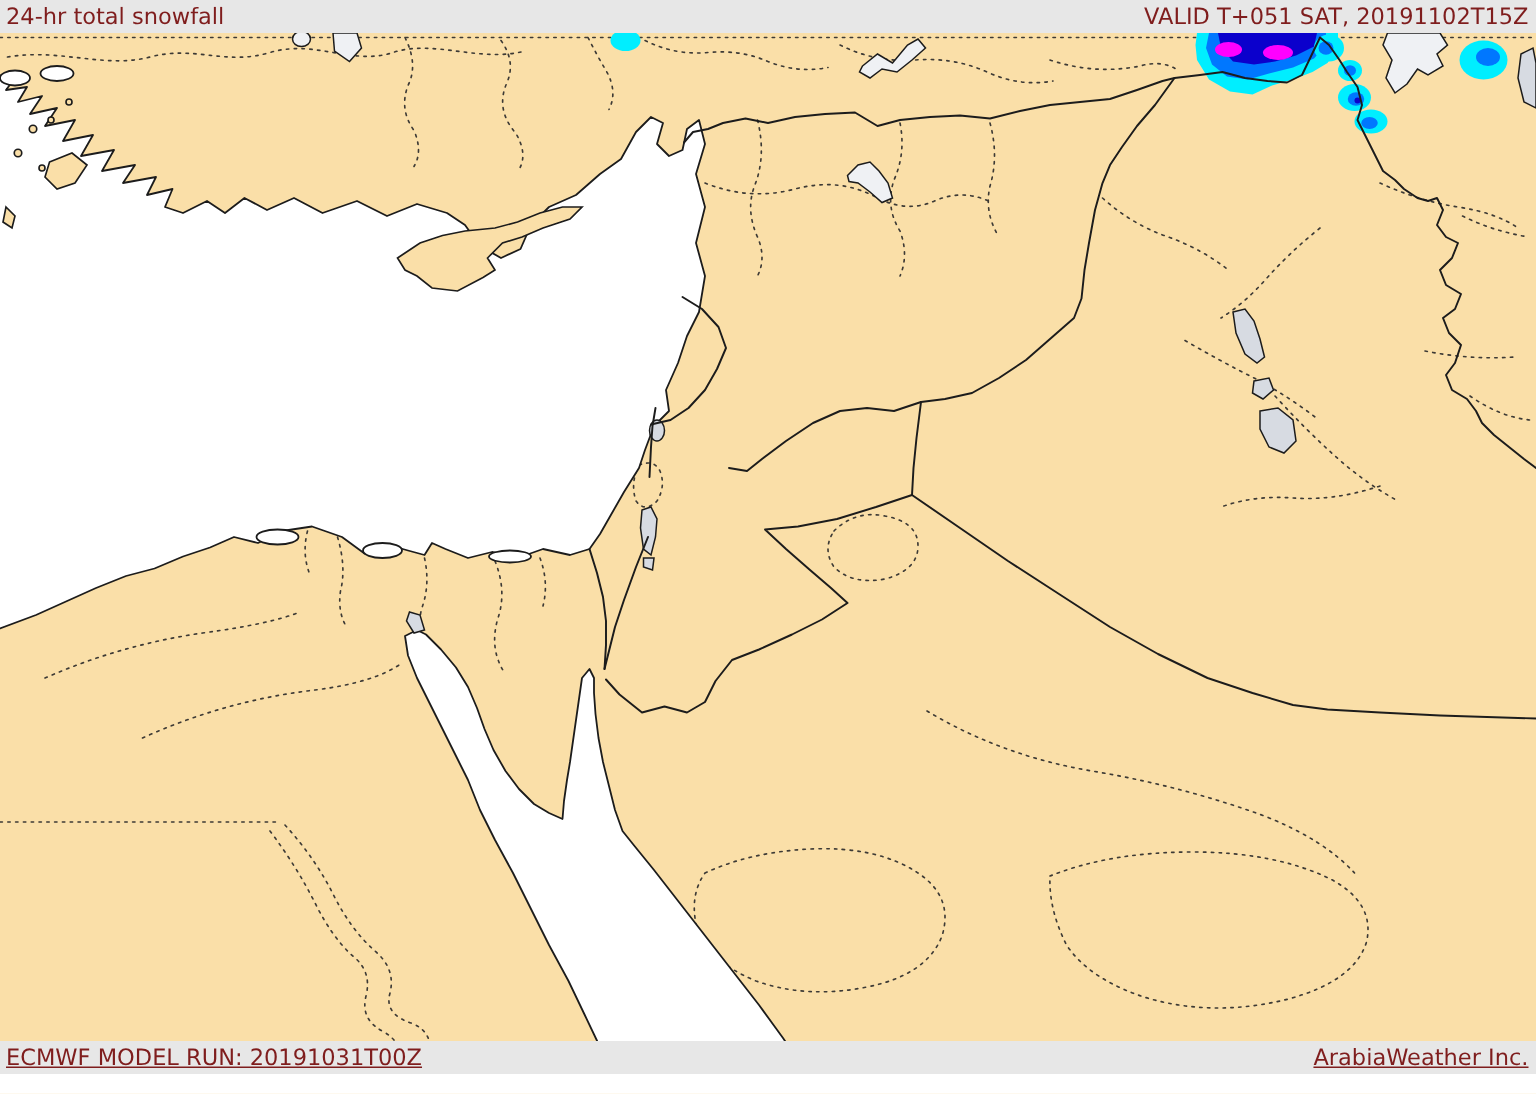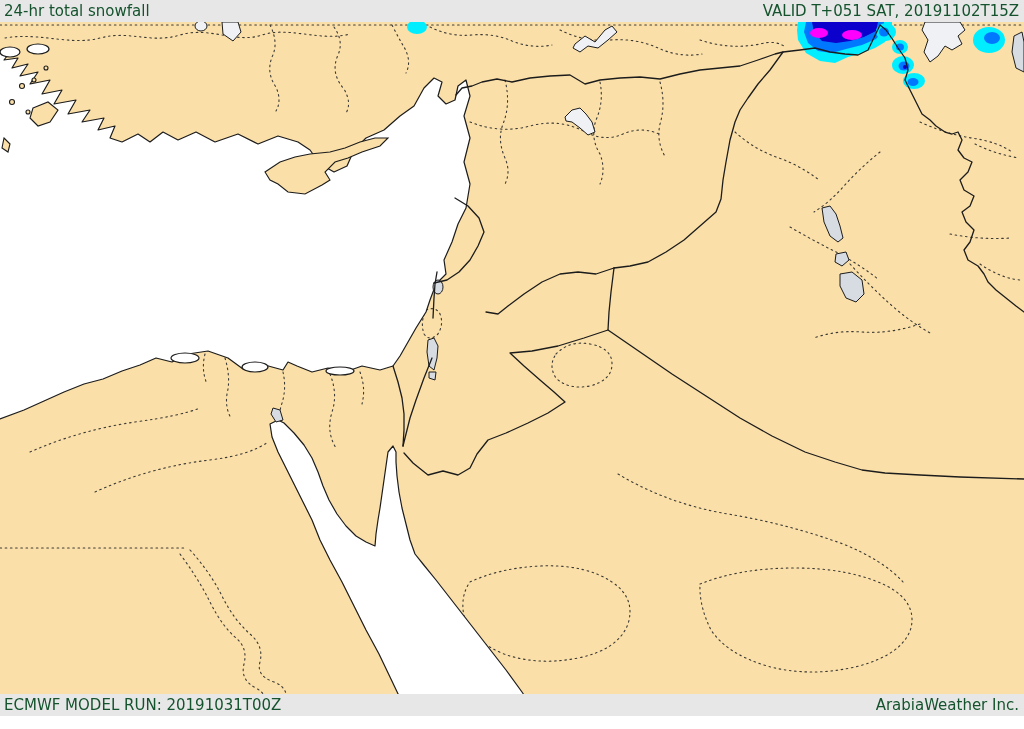--- a/index.html
+++ b/index.html
@@ -5,24 +5,24 @@
   html,body{margin:0;padding:0;background:#ffffff;}
   .stage{
     position:relative;width:1024px;height:729px;overflow:hidden;
     font-family:"DejaVu Sans","Liberation Sans",sans-serif;
     background:#ffffff;
   }
   .bar{
     position:absolute;left:0;width:1024px;height:22px;background:#e7e7e7;
     display:flex;justify-content:space-between;align-items:center;
     box-sizing:border-box;padding:0 5px 0 4px;
-    font-size:15px;color:#14532d;white-space:nowrap;
+    font-size:15px;color:#7f1d1d;white-space:nowrap;
   }
   .bar.top{top:0;}
-  .bar.bottom{top:694px;}
+  .bar.bottom{top:694px;text-decoration:underline;}
   .map-wrap{position:absolute;top:22px;left:0;width:1024px;height:685px;}
   svg{display:block;}
 </style>
 </head>
 <body>
 
 <div class="stage">
 
   <div class="bar top">
     <span>24-hr total snowfall</span>

